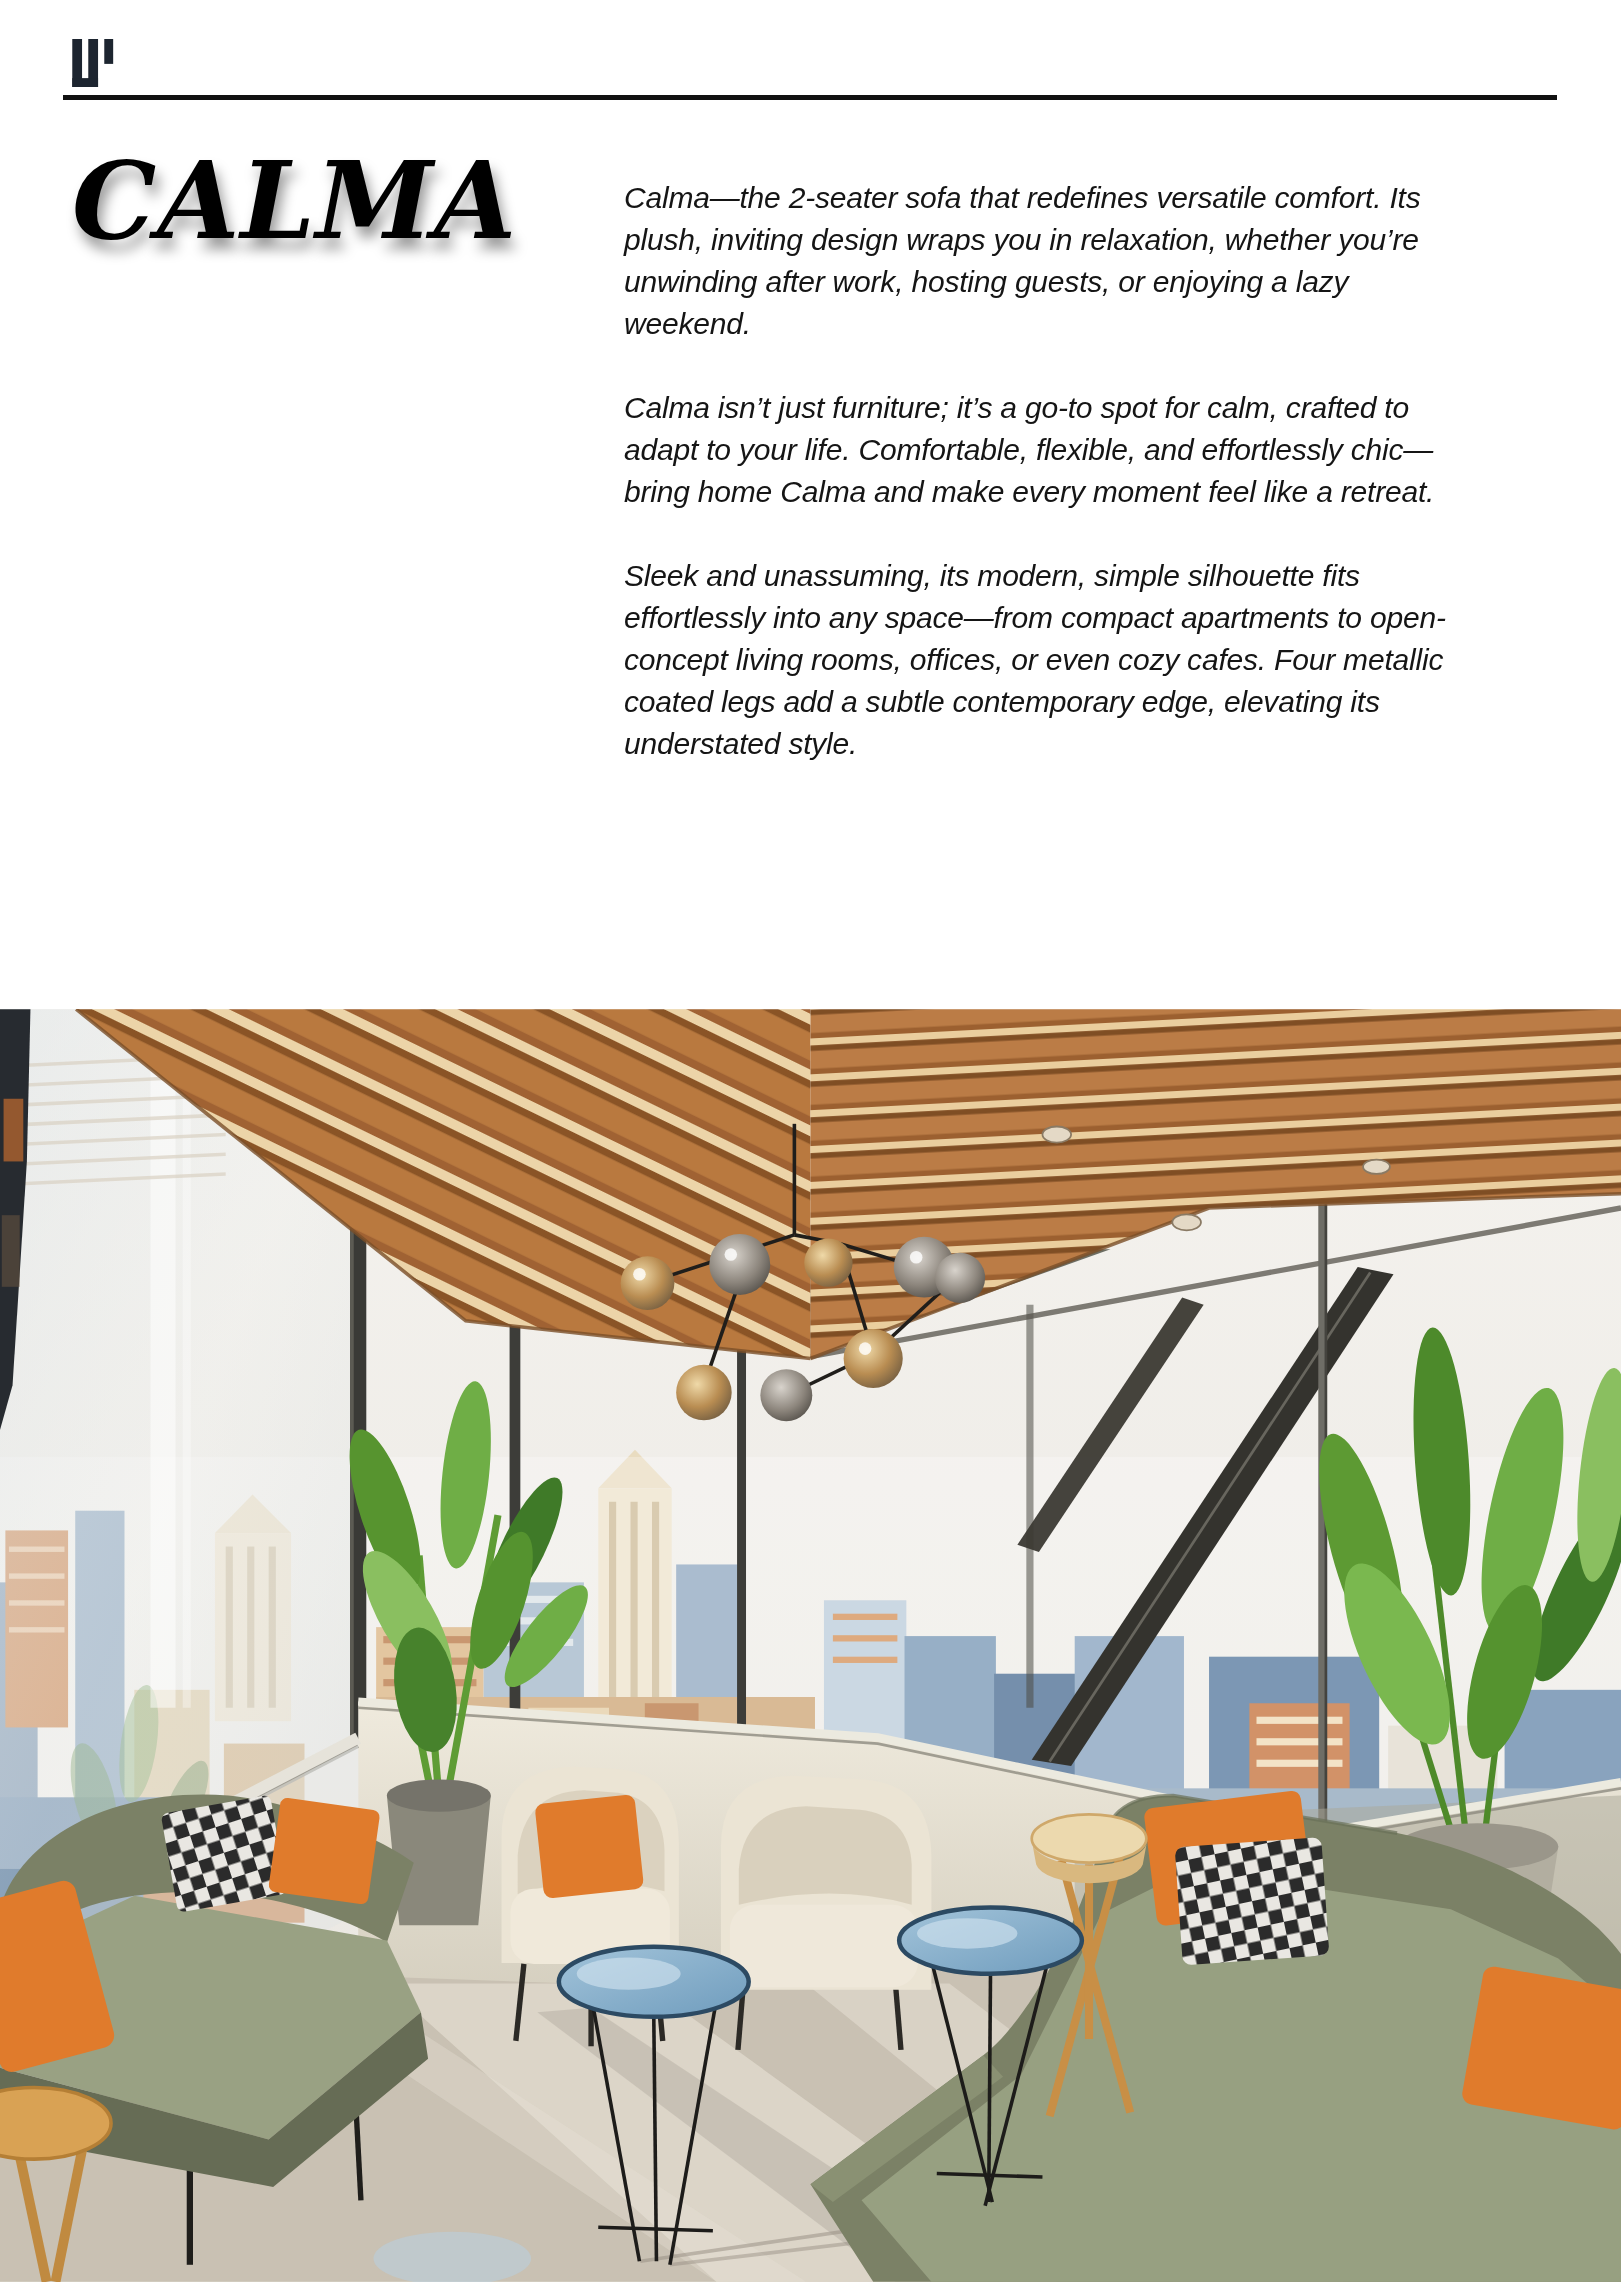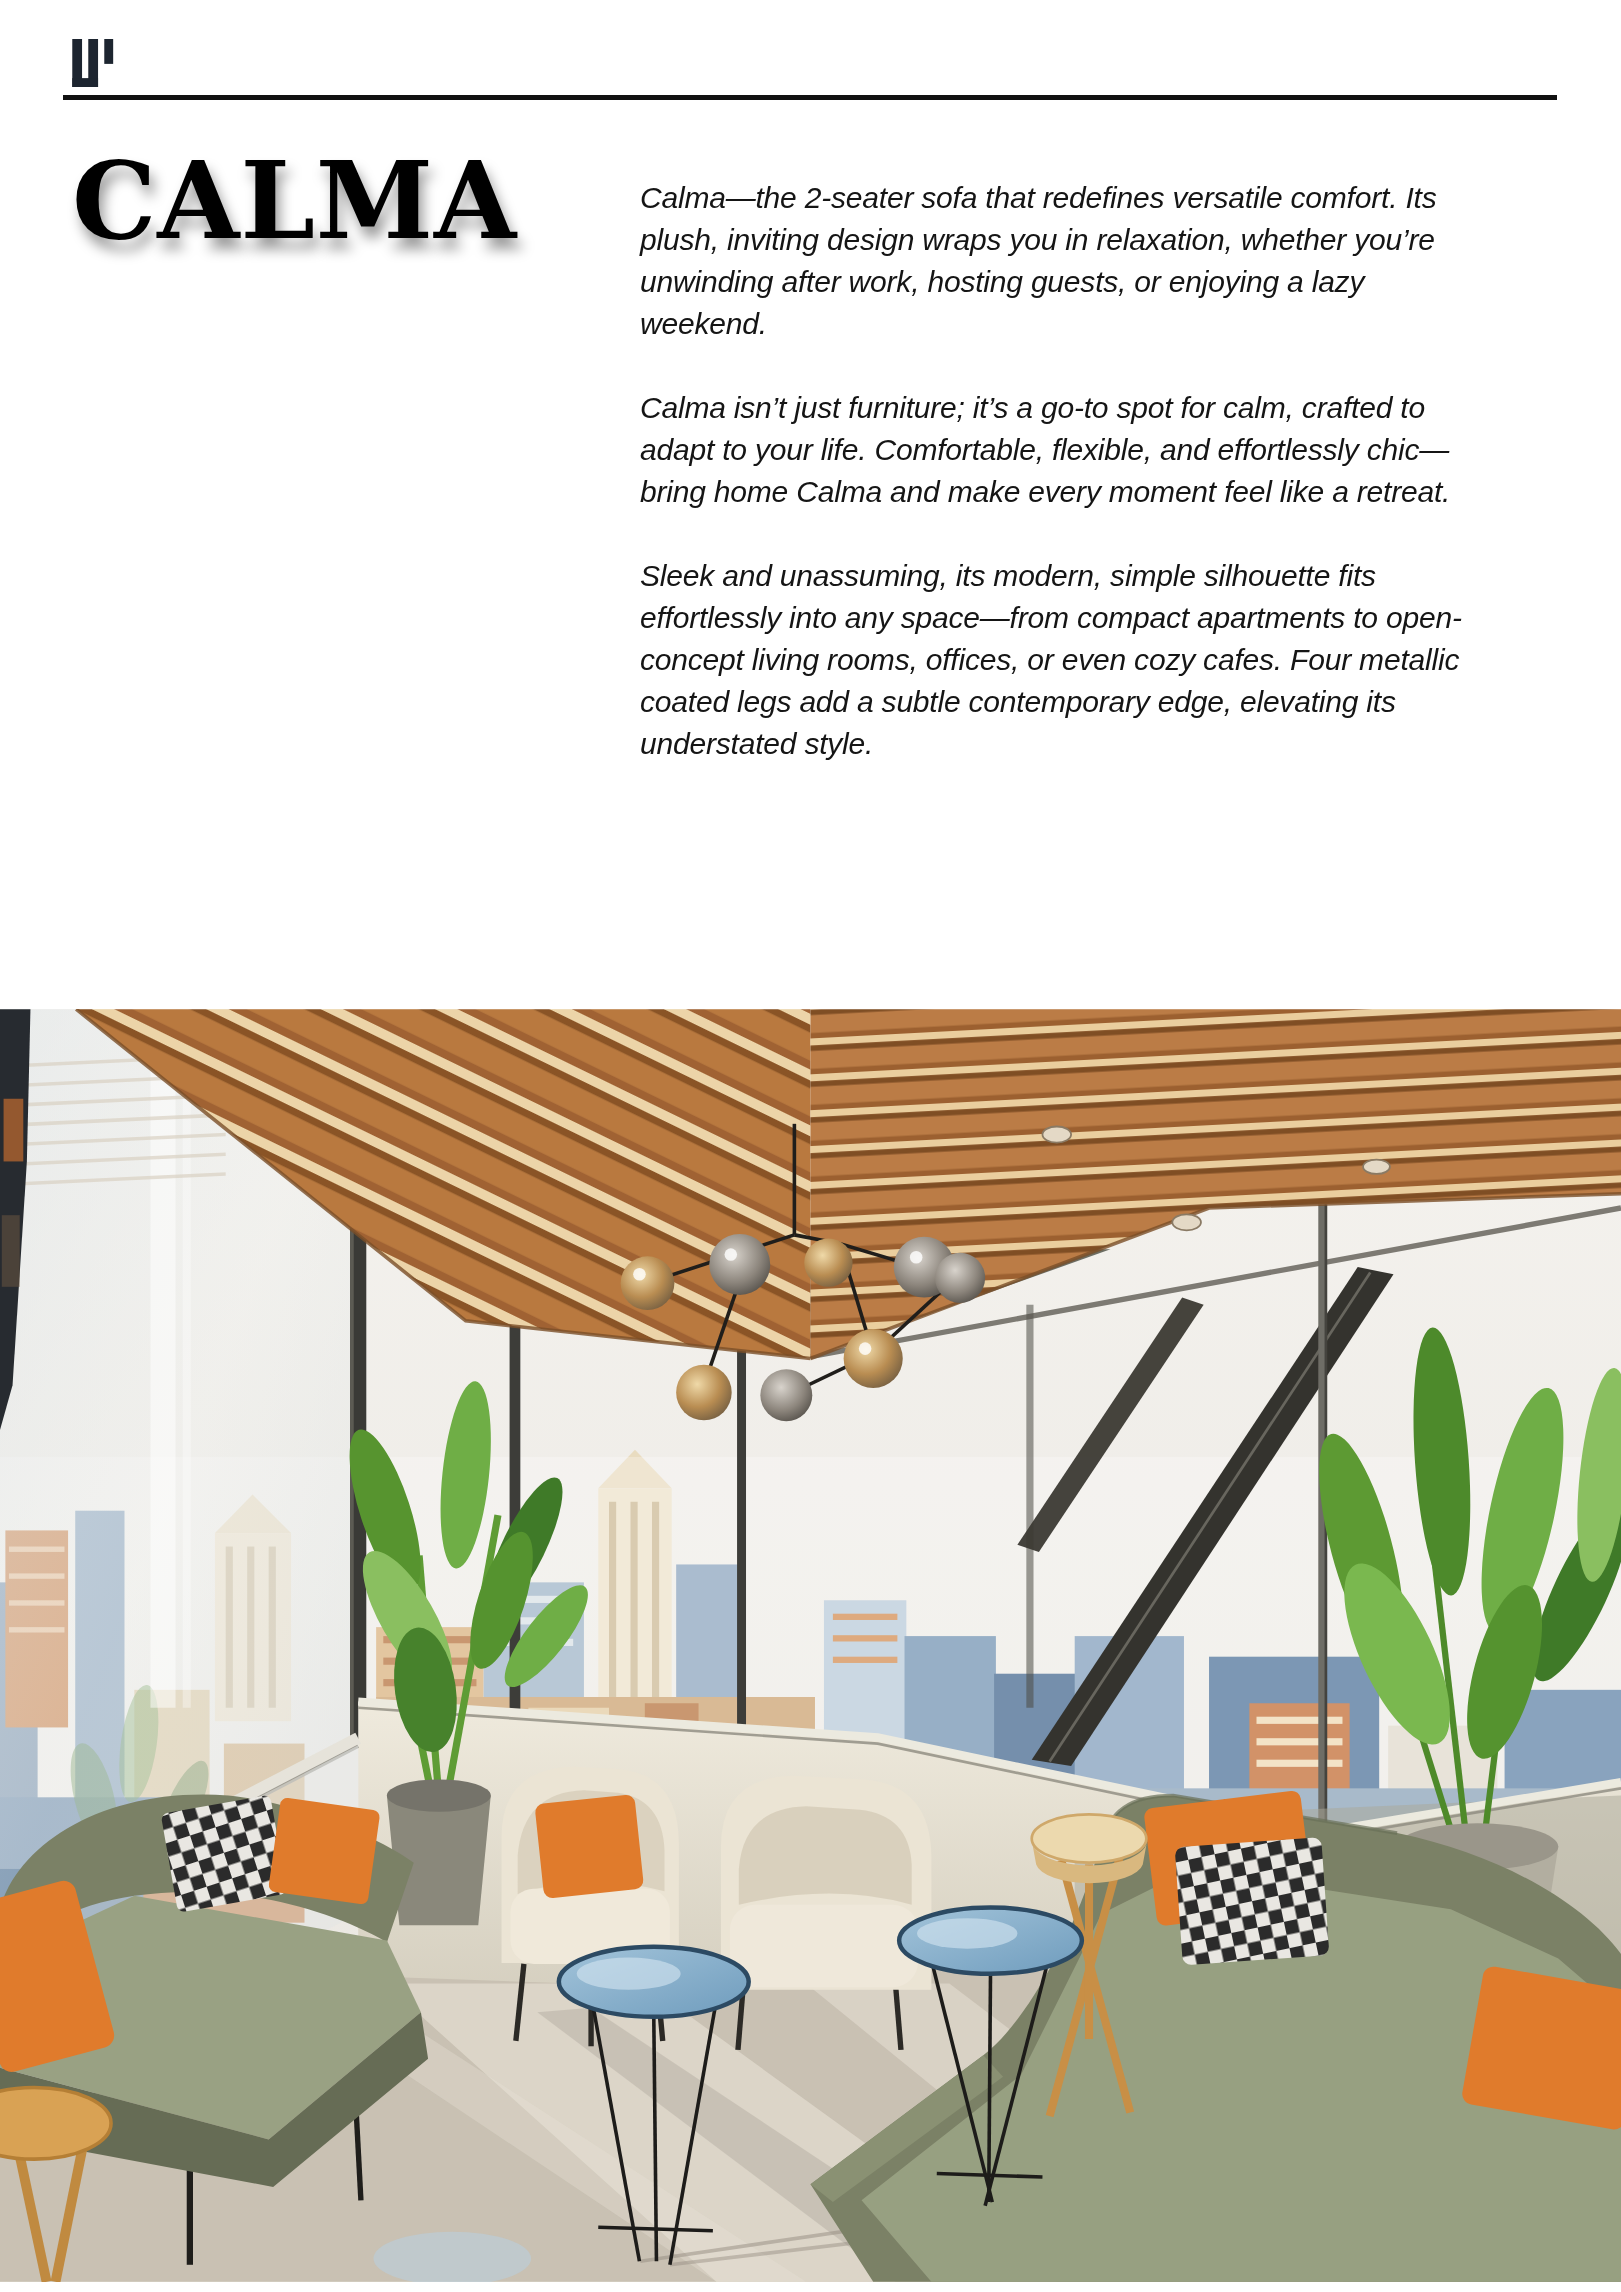--- a/index.html
+++ b/index.html
@@ -7,23 +7,24 @@
     width:1621px;height:2293px;position:relative;background:#ffffff;
     font-family:"Liberation Sans",sans-serif;overflow:hidden;
   }
   .logo{position:absolute;left:72px;top:39px;width:45px;height:48px;}
   .rule{position:absolute;left:63px;top:95px;width:1494px;height:4.5px;background:#111111;}
   .title{
     position:absolute;left:72px;top:145px;margin:0;
     font-family:"DejaVu Serif","Liberation Serif",serif;font-weight:bold;
     font-size:106px;line-height:1.05;letter-spacing:0.9px;color:#000;
     text-shadow:4.5px 10.7px 12.5px rgba(0,0,0,0.40);
+    font-style:italic;
   }
   .copy{
-    position:absolute;left:640px;top:177px;width:849px;
+    position:absolute;left:624px;top:177px;width:849px;
     font-style:italic;font-size:30px;line-height:42px;color:#151515;letter-spacing:-0.2px;
   }
   .copy p{margin:0 0 42px 0;}
   .photo{position:absolute;left:0;top:1009px;width:1621px;height:1273px;}
   .photo svg{display:block;}
 </style>
 </head>
 <body>
 
 <div class="logo">

